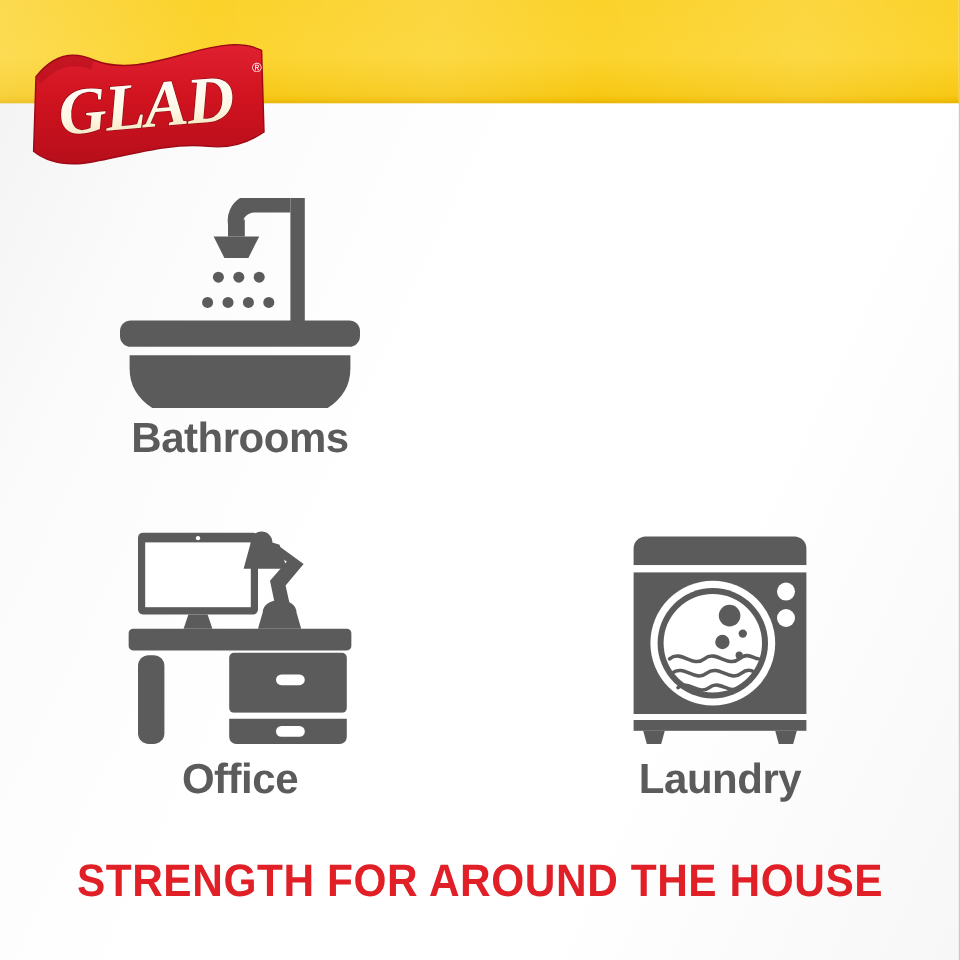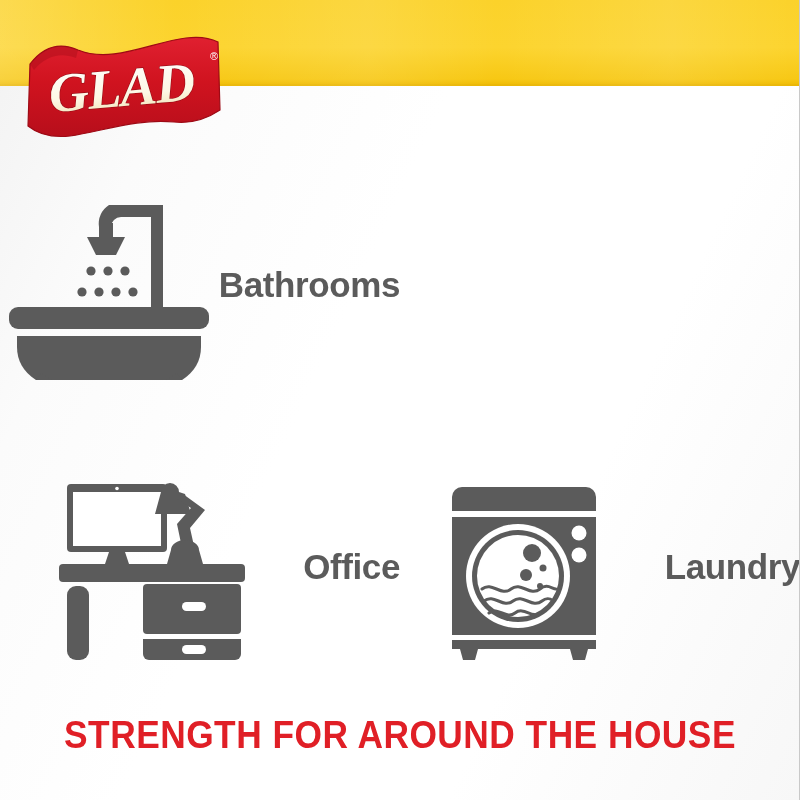--- a/index.html
+++ b/index.html
@@ -44,27 +44,27 @@
   .logo-wrap svg{ display:block; width:210px; height:105px; }
 
   
   .grid{
     position:absolute; left:0; top:140px;
     width:800px; height:560px;
   }
   .cell{
     position:absolute;
     width:400px; height:280px;
-    display:flex; flex-direction:row;
+    display:flex; flex-direction:column;
     align-items:center; justify-content:flex-start;
   }
   .cell-bath   { left:0;   top:0;   }
   .cell-bed    { left:400px; top:0; }
   .cell-office { left:0;   top:280px; }
-  .cell-laundry{ left:400px; top:280px;gap:16px; }
+  .cell-laundry{ left:400px; top:280px; }
 
   .icon-box{
     display:flex; align-items:flex-end; justify-content:center;
     height:200px; width:100%;
   }
   .icon-box svg{ display:block; }
 
   .cell-label{
     margin-top:8px;
     font-size:35px;

